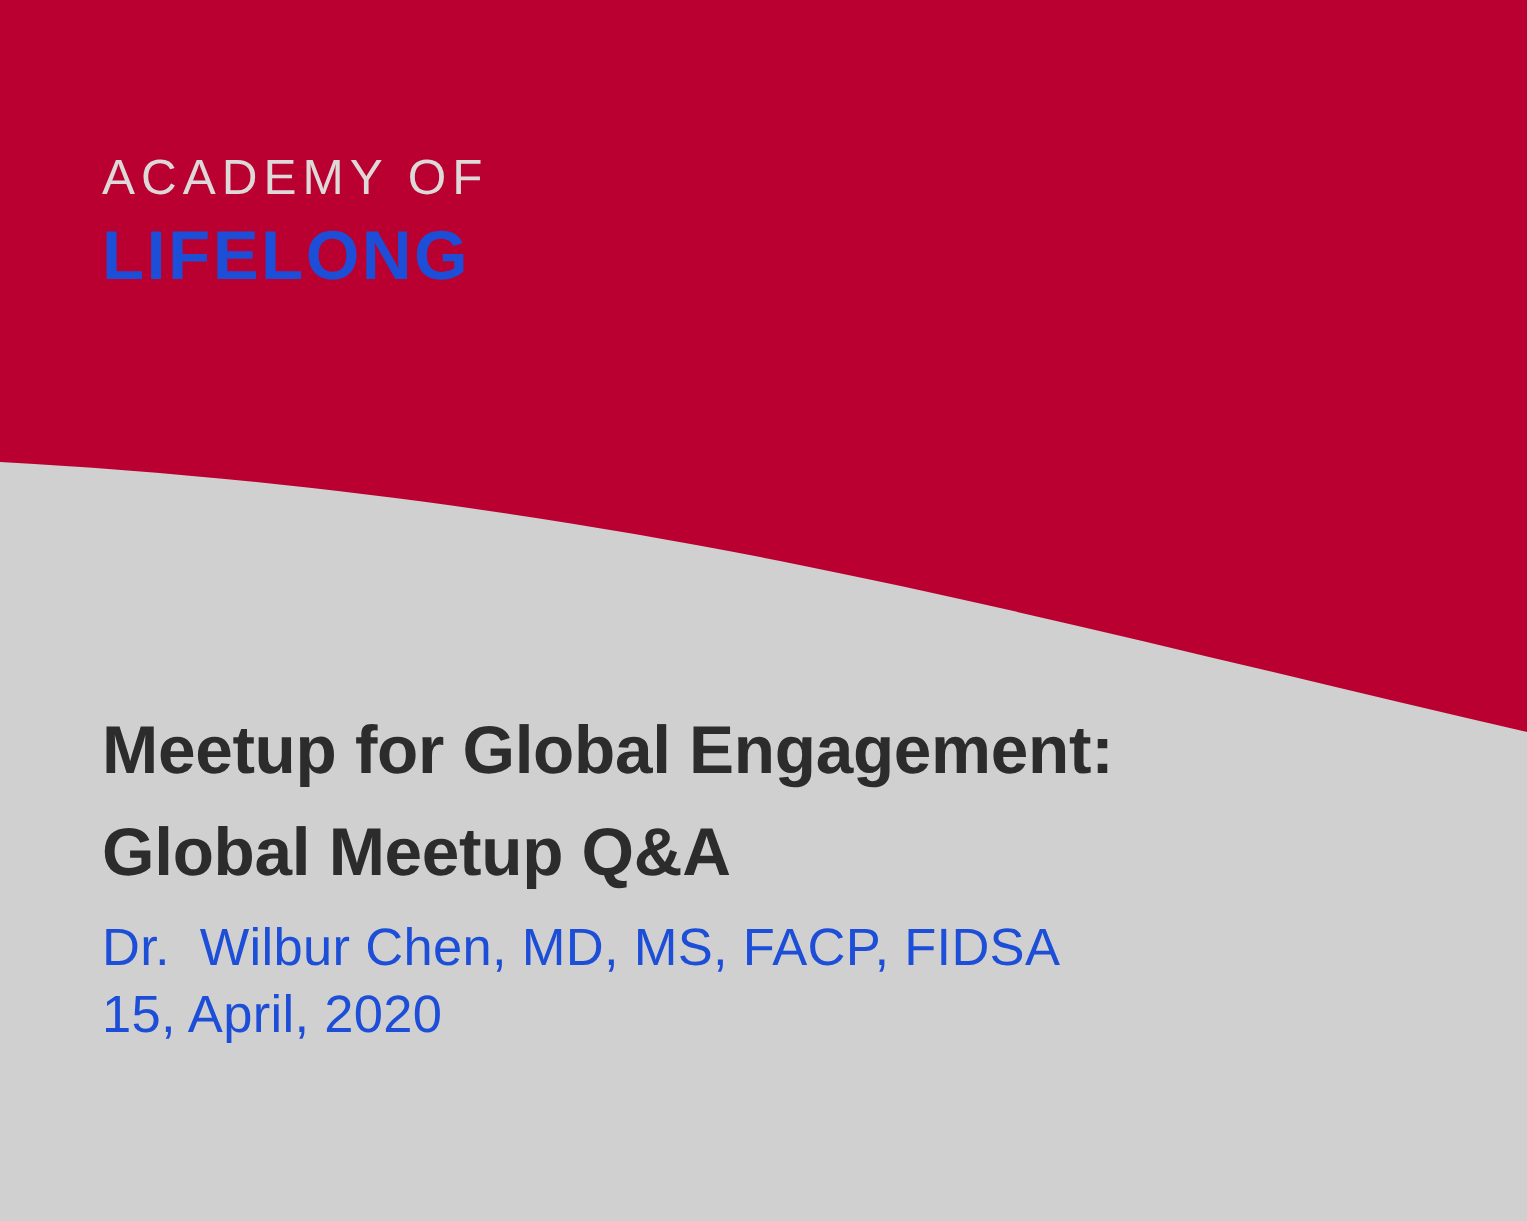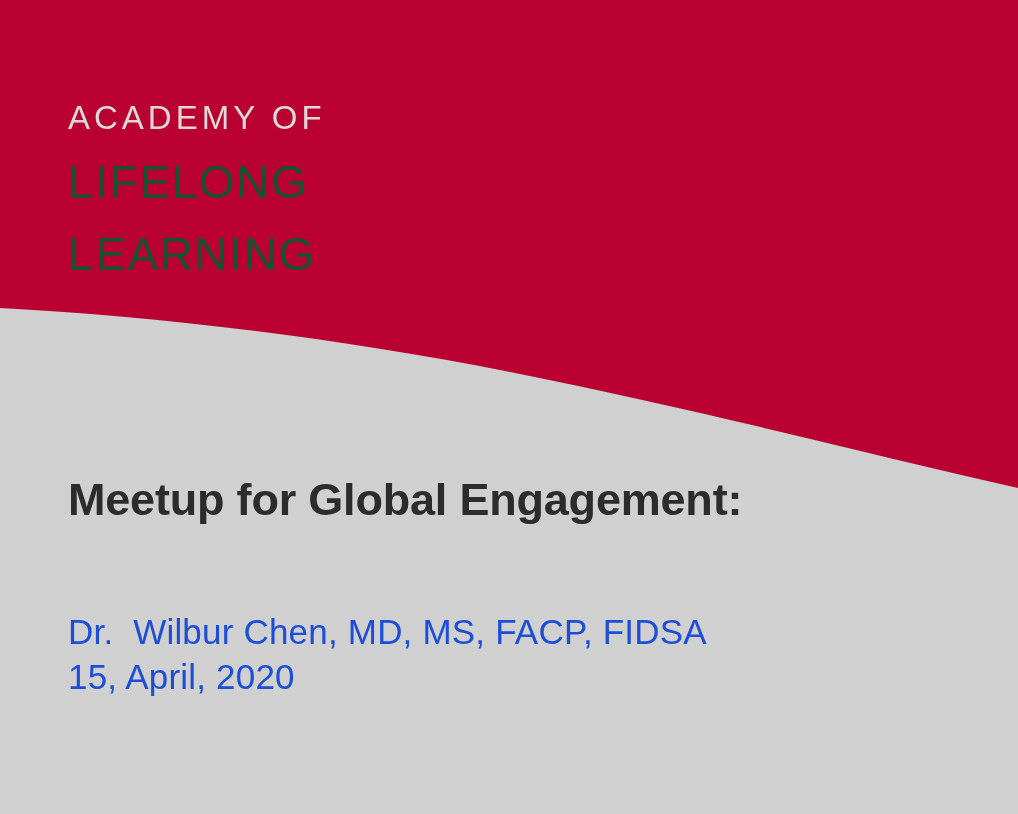--- a/index.html
+++ b/index.html
@@ -44,26 +44,25 @@
     font-size: 33px;
     font-weight: 300;
     letter-spacing: 4.0px;
     color: #ddd9d9;
     line-height: 44px;
     white-space: nowrap;
   }
   .logo-line2,
   .logo-line3 {
     font-size: 46px;
-    font-weight: normal;
+    font-weight: bold;
     letter-spacing: 1.6px;
-    color: #14532d;
+    color: #1d4ed8;
     line-height: 60px;
     white-space: nowrap;
-    margin-top: 12px;
   }
 
   
   #title-block {
     position: absolute;
     left: 68px;
     top: 466px;
     z-index: 5;
     width: 920px;
   }
@@ -97,25 +96,25 @@
 
 <div id="slide">
 
   <svg id="banner-shape" viewBox="0 0 1018 500" preserveAspectRatio="none" xmlns="http://www.w3.org/2000/svg">
     <path d="M0,0 L1018,0 L1018,488 C860,452 700,410 520,374 C330,336 150,316 0,308 Z" fill="#ba0030"></path>
   </svg>
 
   <div id="logo">
     <div class="logo-line1">ACADEMY OF</div>
     <div class="logo-line2">LIFELONG</div>
-    <div class="logo-line3">LEARNING</div>
   </div>
 
   <div id="title-block">
     <div class="title-line">Meetup for Global Engagement:</div>
+    <div class="title-line">Global Meetup Q&amp;A</div>
   </div>
 
   <div id="meta-block">
     <div class="meta-line">Dr.  Wilbur Chen, MD, MS, FACP, FIDSA</div>
     <div class="meta-line">15, April, 2020</div>
   </div>
 
 </div>
 
 </body></html>

